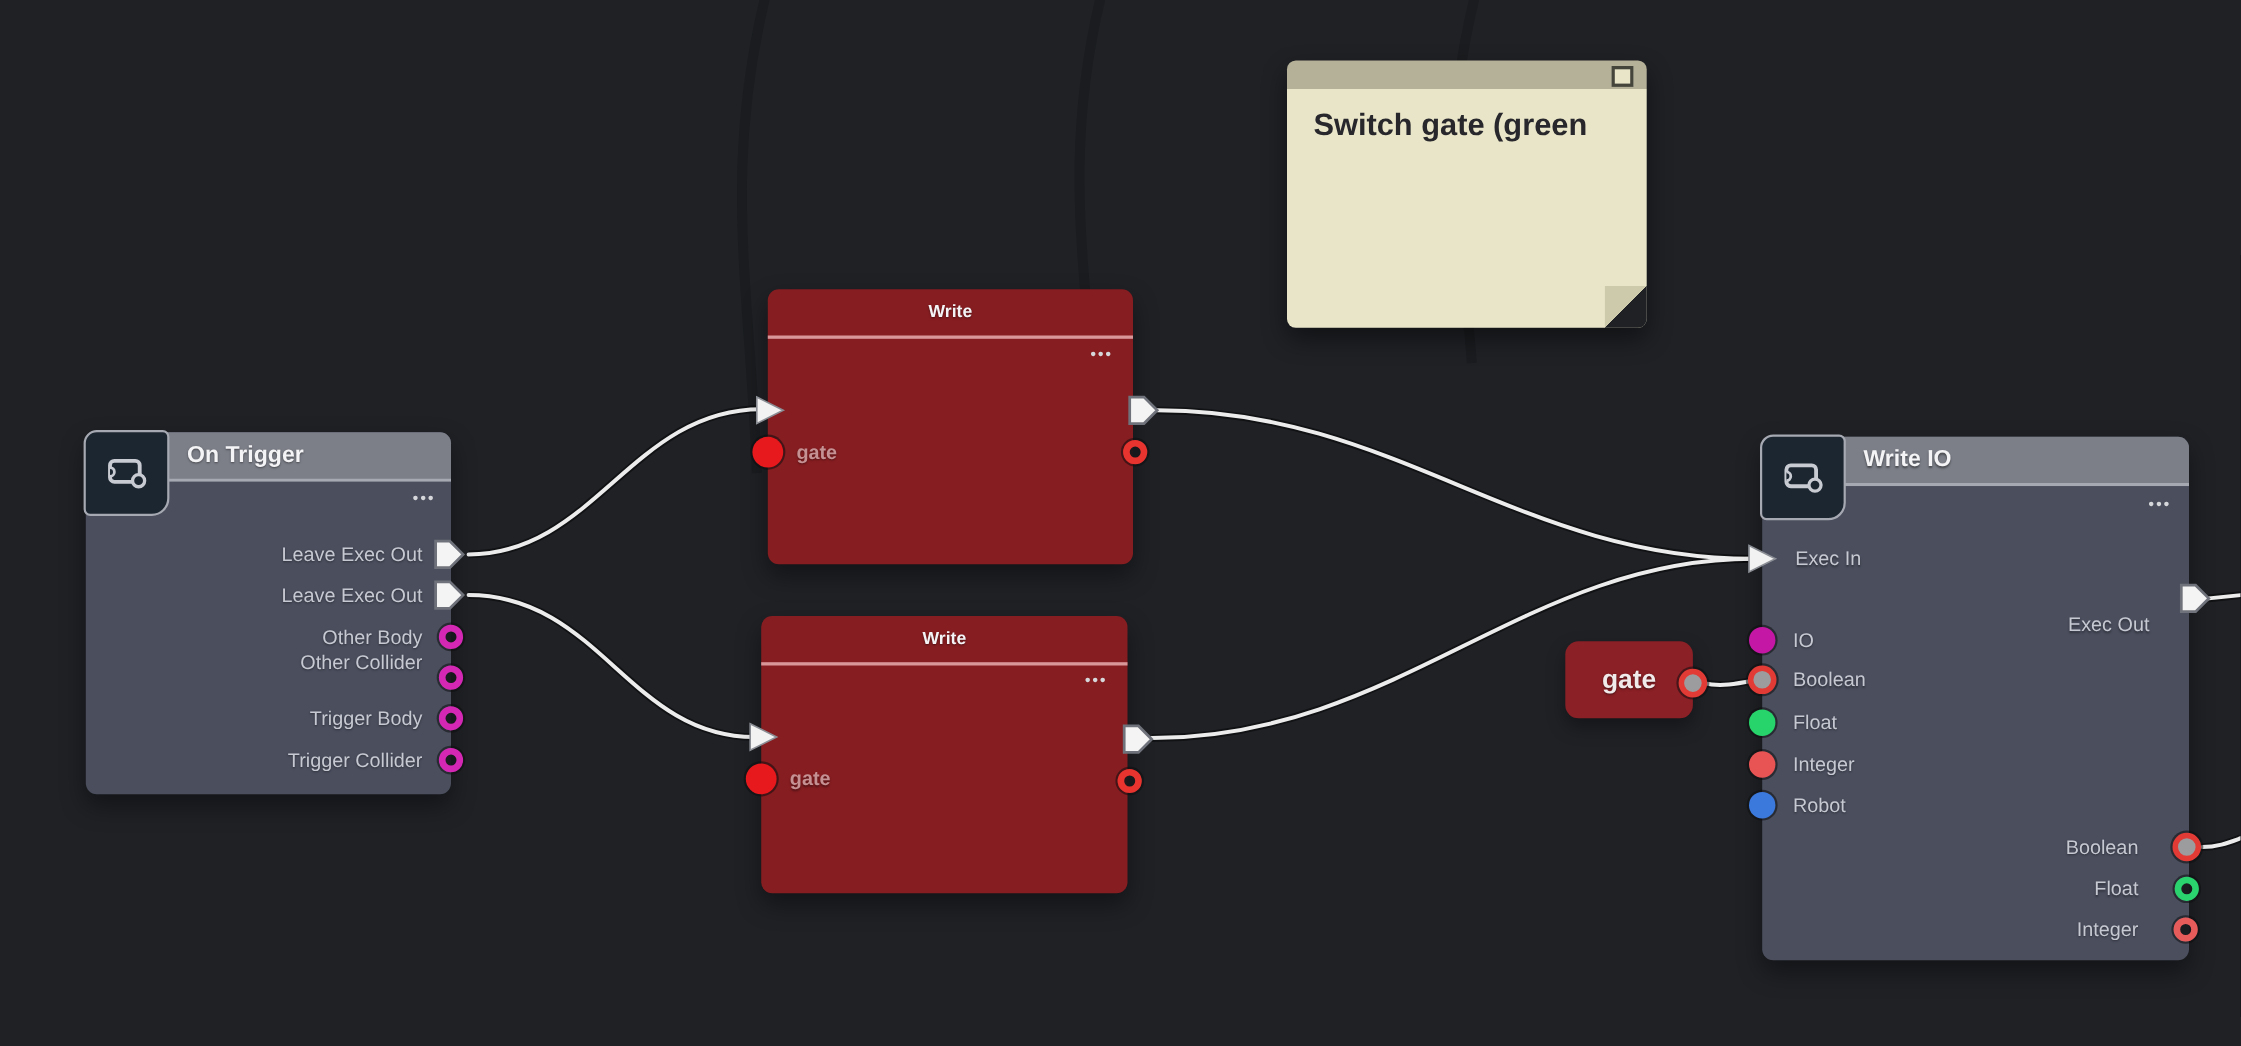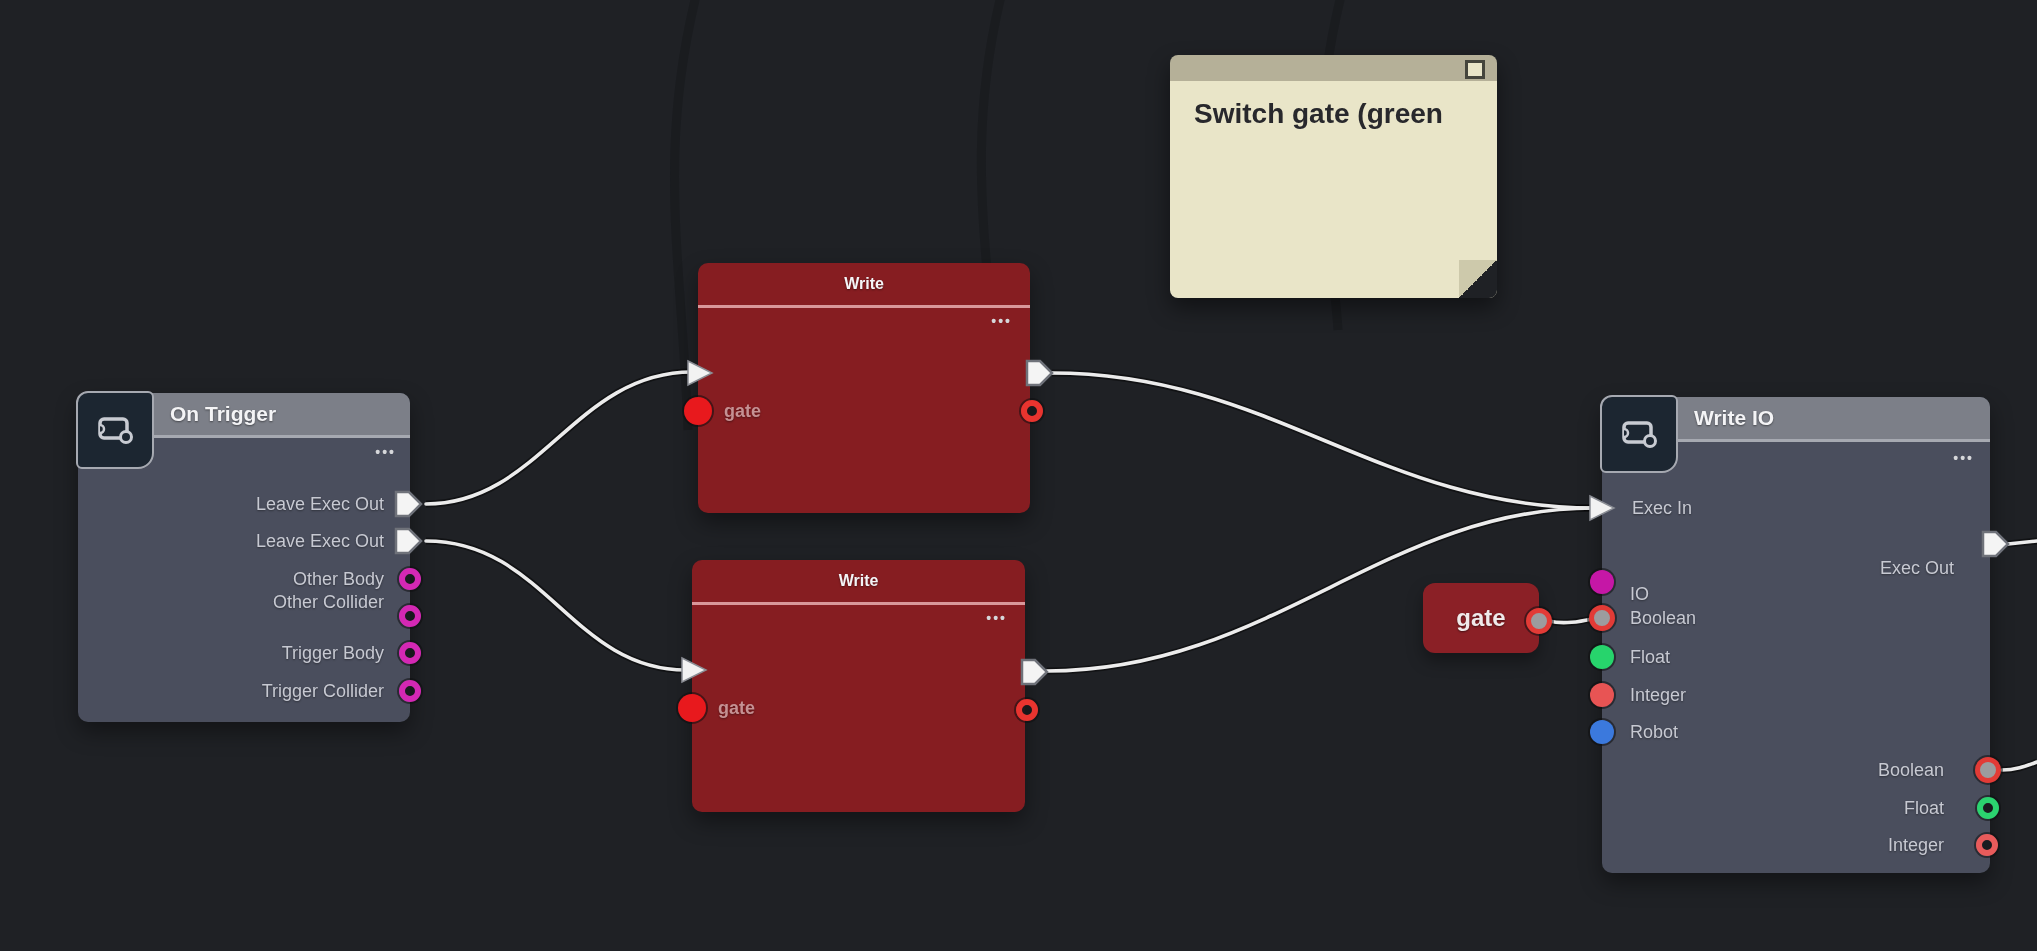--- a/index.html
+++ b/index.html
@@ -236,21 +236,21 @@
     <div class="menu-dots" style="right:16px; top:54px;">•••</div>
 
     <div class="port" style="left:-15px; top:96px;">
       <svg width="30" height="30" viewBox="0 0 30 30">
           <path d="M3 3 L27 15 L3 27 Z" fill="#f2f2f2" stroke="#8a8d94" stroke-width="1.5"></path>
         </svg>
     </div>
     <div class="plabel" style="left:30px; top:98px;">Exec In</div>
 
     <div class="port filled magenta" style="left:-12px; top:173px;"></div>
-    <div class="plabel" style="left:28px; top:184px;">IO</div>
+    <div class="plabel" style="left:28px; top:172px;">IO</div>
 
     <div class="port connected" style="left:-13px; top:208px;"></div>
     <div class="plabel" style="left:28px; top:208px;">Boolean</div>
 
     <div class="port filled green" style="left:-12px; top:248px;"></div>
     <div class="plabel" style="left:28px; top:247px;">Float</div>
 
     <div class="port filled salmon" style="left:-12px; top:286px;"></div>
     <div class="plabel" style="left:28px; top:285px;">Integer</div>
 

